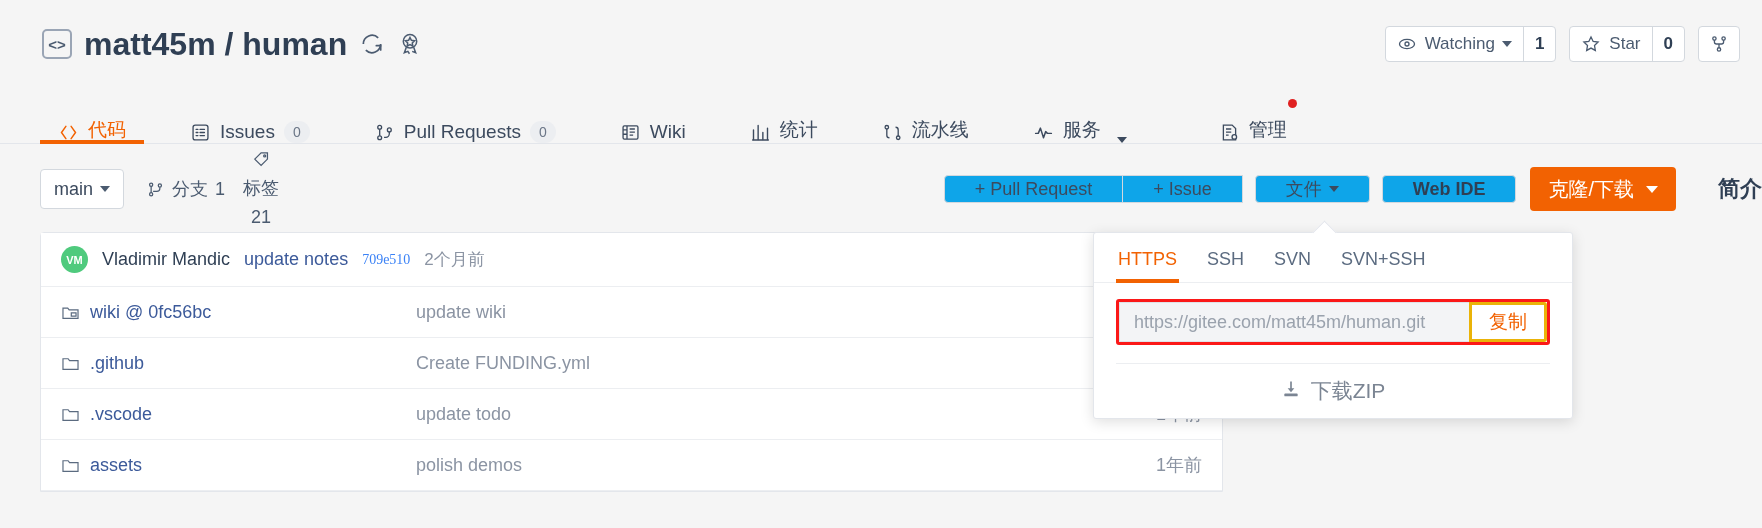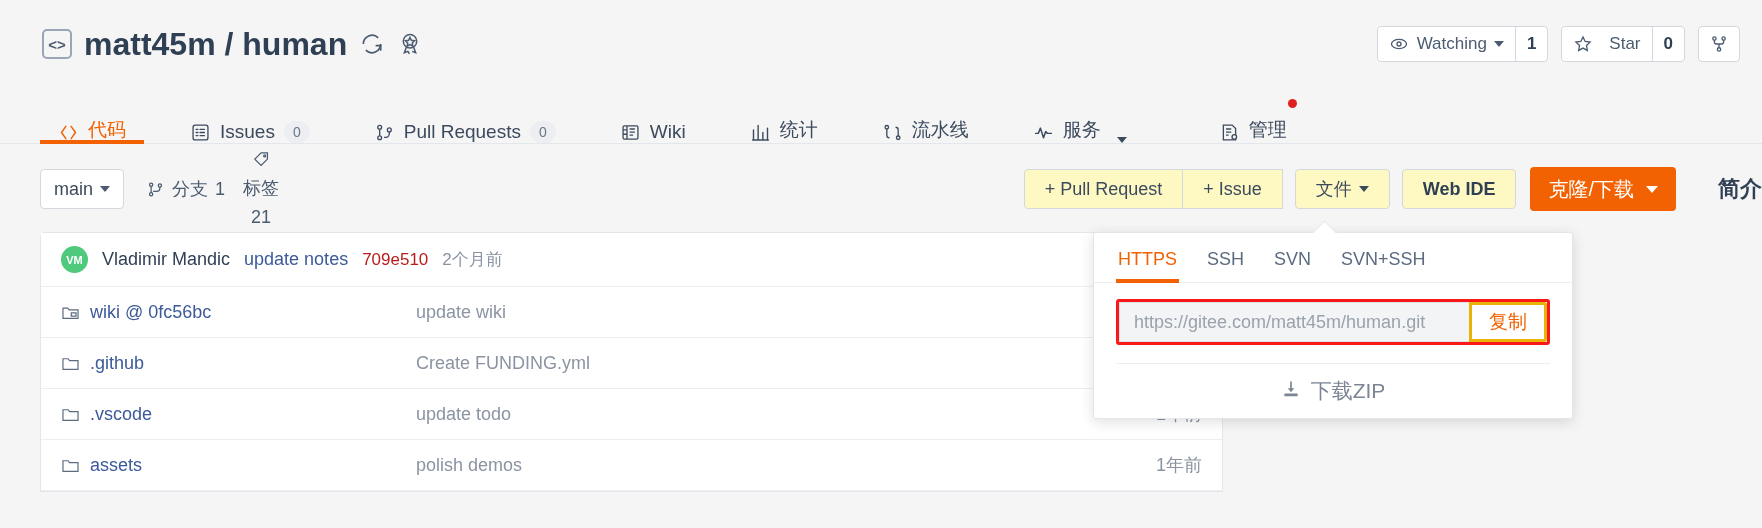--- a/index.html
+++ b/index.html
@@ -101,23 +101,23 @@
     white-space:nowrap;
   }
   .meta-link {
     display:flex;align-items:center;gap:7px; margin-left:22px;
     font-size:18px; color:#4b5b70; white-space:nowrap;
   }
   .meta-link + .meta-link { margin-left:18px;flex-direction:column; }
 
   .toolbar-right { margin-left:auto; display:flex; align-items:center; }
   .tb-btn {
-    height:40px; border:1px solid #d3d8de; background:#fef9c3;
+    height:28px; border:1px solid #d3d8de; background:#0ea5e9;
     display:flex;align-items:center;justify-content:center;
-    padding:0 20px; font-size:18px; color:#3c4a5e; white-space:nowrap;
+    padding:0 30px; font-size:18px; color:#3c4a5e; white-space:nowrap;
   }
   .tb-btn.first { border-radius:4px 0 0 4px; }
   .tb-btn.mid { border-left:none; border-radius:0; }
   .tb-btn.sep { margin-left:12px; border-radius:4px; }
   .tb-btn.bold { font-weight:bold; color:#2f3f54; }
   .tb-btn .caret-sm { border-top-color:#3c4a5e; }
   .clone-btn {
     height:44px; background:#f26202; color:#fff; border:none; border-radius:4px;
     display:flex;align-items:center;justify-content:center;
     padding:0 18px; font-size:20px; margin-left:14px; white-space:nowrap;
@@ -144,21 +144,21 @@
     border-bottom:1px solid #eceef1;
     background:#fff;
   }
   .avatar {
     width:27px;height:27px;border-radius:50%;
     background:#4fca7d; color:#fff; font-size:11px; font-weight:bold;
     display:flex;align-items:center;justify-content:center;
   }
   .author { font-size:18px; color:#2f3f54; }
   .c-msg { font-size:18px; color:#3c5a9a; }
-  .c-sha { font-size:17px; color:#b91c1c; }
+  .c-sha { font-size:14px; color:#3b82f6;font-family:Liberation Serif, serif; }
   .c-time { font-size:17px; color:#8b94a3; }
 
   .file-row {
     display:flex;align-items:center;
     height:51px; padding:0 20px;
     border-bottom:1px solid #eceef1;
     font-size:18px;
   }
   .f-name { display:flex;align-items:center;gap:10px; width:355px; color:#3c5a9a; white-space:nowrap;}
   .f-msg { flex:1; color:#8b94a3; }
@@ -251,21 +251,21 @@
         <span class="caret-sm"></span>
       </div>
       <div class="divider count">1</div>
     </div>
 
     <div class="btn-group">
       <div>
         <svg width="20" height="20" viewBox="0 0 24 24" fill="none" stroke="#4b5b70" stroke-width="1.6">
           <path d="M12 3.5l2.6 5.4 5.9.8-4.3 4.1 1 5.9-5.2-2.8-5.2 2.8 1-5.9L3.5 9.7l5.9-.8z"></path>
         </svg>
-        <span style="margin-left:16px">Star</span>
+        <span style="margin-left:8px">Star</span>
       </div>
       <div class="divider count">0</div>
     </div>
 
     <div class="btn-group">
       <div class="fork-only">
         <svg width="20" height="20" viewBox="0 0 24 24" fill="none" stroke="#4b5b70" stroke-width="1.6">
           <circle cx="6.5" cy="5.5" r="2"></circle>
             <circle cx="17.5" cy="5.5" r="2"></circle>
             <circle cx="12" cy="18.5" r="2"></circle>

